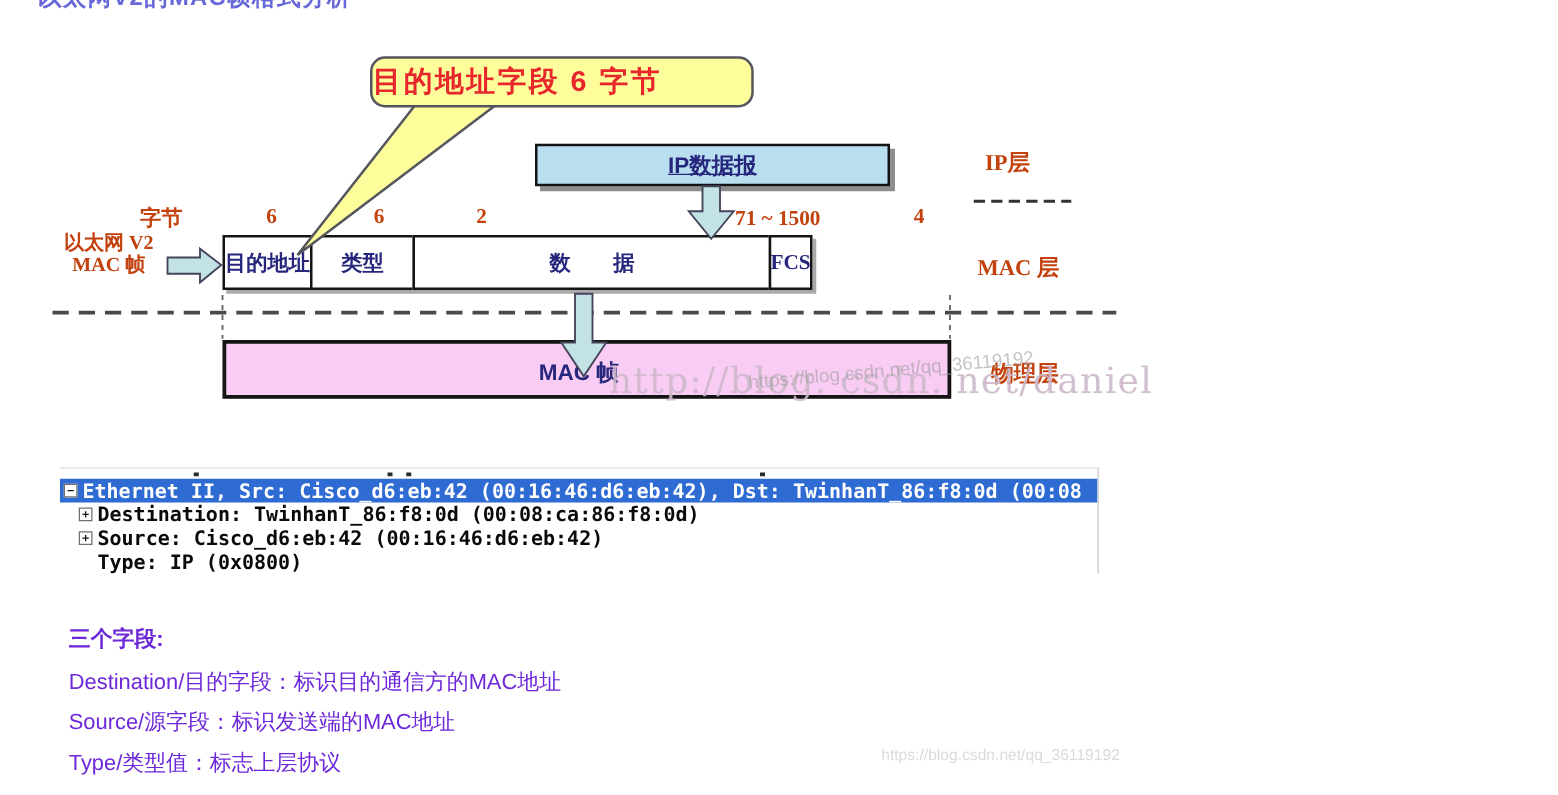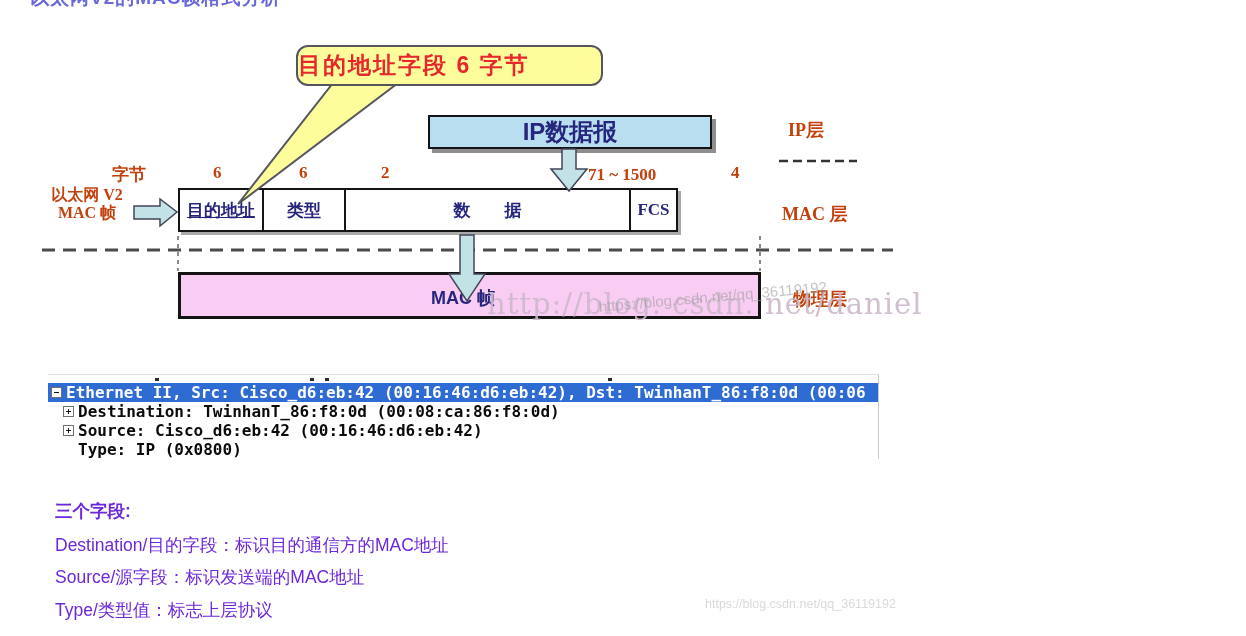--- a/index.html
+++ b/index.html
@@ -35,28 +35,28 @@
   #mac-layer-label { left:782px; top:202px; font-size:18px; }
   #phy-layer-label { left:793px; top:287px; font-size:18px; }
 
   
   #frame-row { left:178px; top:188px; height:44px; display:flex; z-index:2;
                box-shadow:3px 3px 0 rgba(125,125,125,.65); background:#fff; }
   .cell { border:2px solid #141414; background:#fff; display:flex; align-items:center;
           justify-content:center; font-size:17px; font-weight:bold; color:#26267d;
           white-space:pre; }
   .cell + .cell { margin-left:-2px; }
-  .c0{width:86px;text-decoration:underline;} .c1{width:83px;} .c2{width:84px;} .c3{width:287px;} .c4{width:49px;
+  .c0{width:72px;} .c1{width:83px;} .c2{width:84px;} .c3{width:287px;} .c4{width:35px;
       font-family:"Liberation Serif","DejaVu Serif",serif;}
 
   
   #ip-box { left:428px; top:115px; width:284px; height:34px; background:#b9def0;
             border:2px solid #141414; box-shadow:4px 4px 0 #8e8e8e; z-index:2;
             display:flex; align-items:center; justify-content:center; }
-  #ip-box span { font-size:24px; font-weight:bold; color:#26267d; }
+  #ip-box span { font-size:18px; font-weight:bold; color:#26267d;text-decoration:underline; }
 
   
   #mac-frame-box { left:178px; top:272px; width:583px; height:47px; background:#f9ccf3;
                    border:3px solid #141414; z-index:2; }
   #mac-frame-box .lbl { position:absolute; left:250px; top:11px; font-size:18px;
                         font-weight:bold; color:#26267d; white-space:pre; }
 
   
   #wm-serif { left:487px; top:287px; z-index:4; font-family:"DejaVu Serif","Liberation Serif",serif;
               font-size:29px; color:#cdb9cb; opacity:.9; letter-spacing:1px; white-space:nowrap; }
@@ -155,21 +155,21 @@
   <div class="abs" id="wm-rot">https://blog.csdn.net/qq_36119192</div>
 
   <div class="abs" id="packet-panel">
     <div class="sliver-dash" style="left:107px;"></div>
     <div class="sliver-dash" style="left:262px;"></div>
     <div class="sliver-dash" style="left:277px;"></div>
     <div class="sliver-dash" style="left:560px;"></div>
     <div class="ptree-rows">
       <div class="ptree-row selected indent0">
         <span class="expander"></span>
-        <span>Ethernet II, Src: Cisco_d6:eb:42 (00:16:46:d6:eb:42), Dst: TwinhanT_86:f8:0d (00:06</span>
+        <span>Ethernet II, Src: Cisco_d6:eb:42 (00:16:46:d6:eb:42), Dst: TwinhanT_86:f8:0d (00:08</span>
       </div>
       <div class="ptree-row indent1">
         <span class="expander plus"></span>
         <span>Destination: TwinhanT_86:f8:0d (00:08:ca:86:f8:0d)</span>
       </div>
       <div class="ptree-row indent1">
         <span class="expander plus"></span>
         <span>Source: Cisco_d6:eb:42 (00:16:46:d6:eb:42)</span>
       </div>
       <div class="ptree-row indent1">

